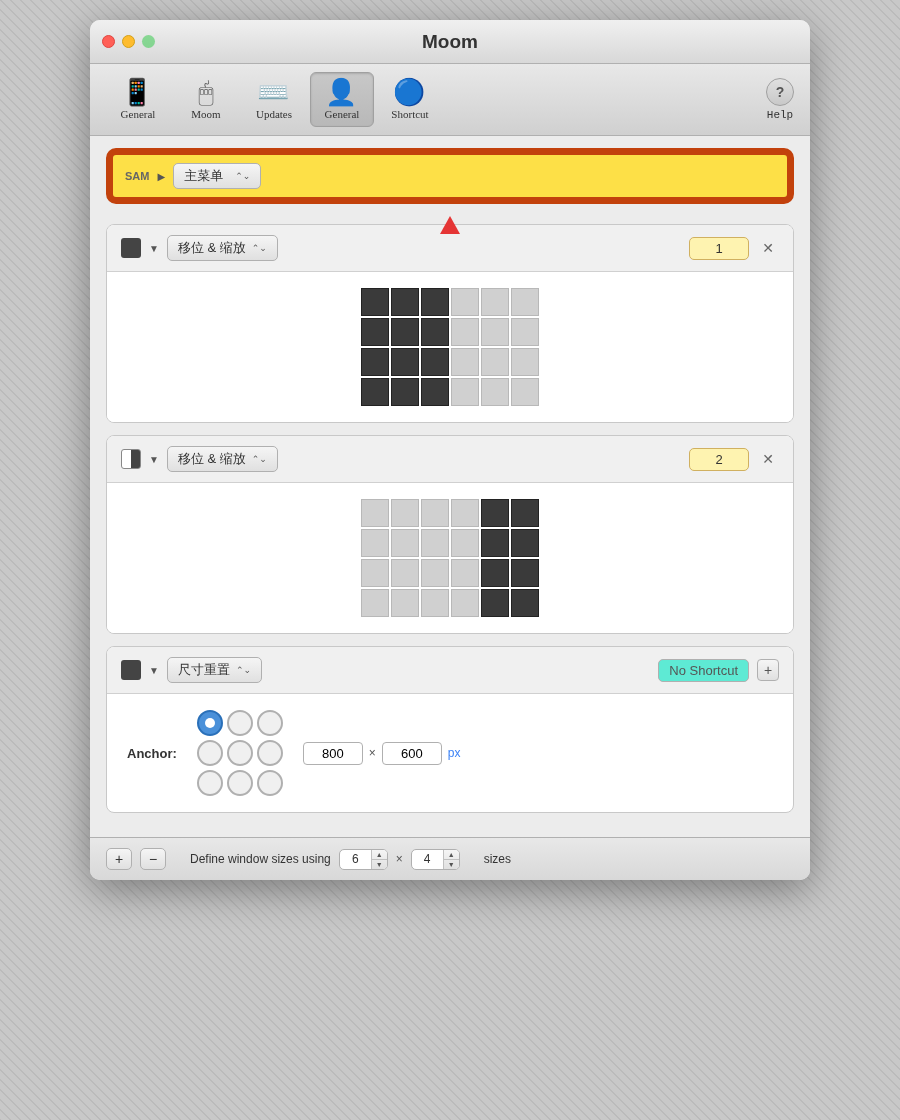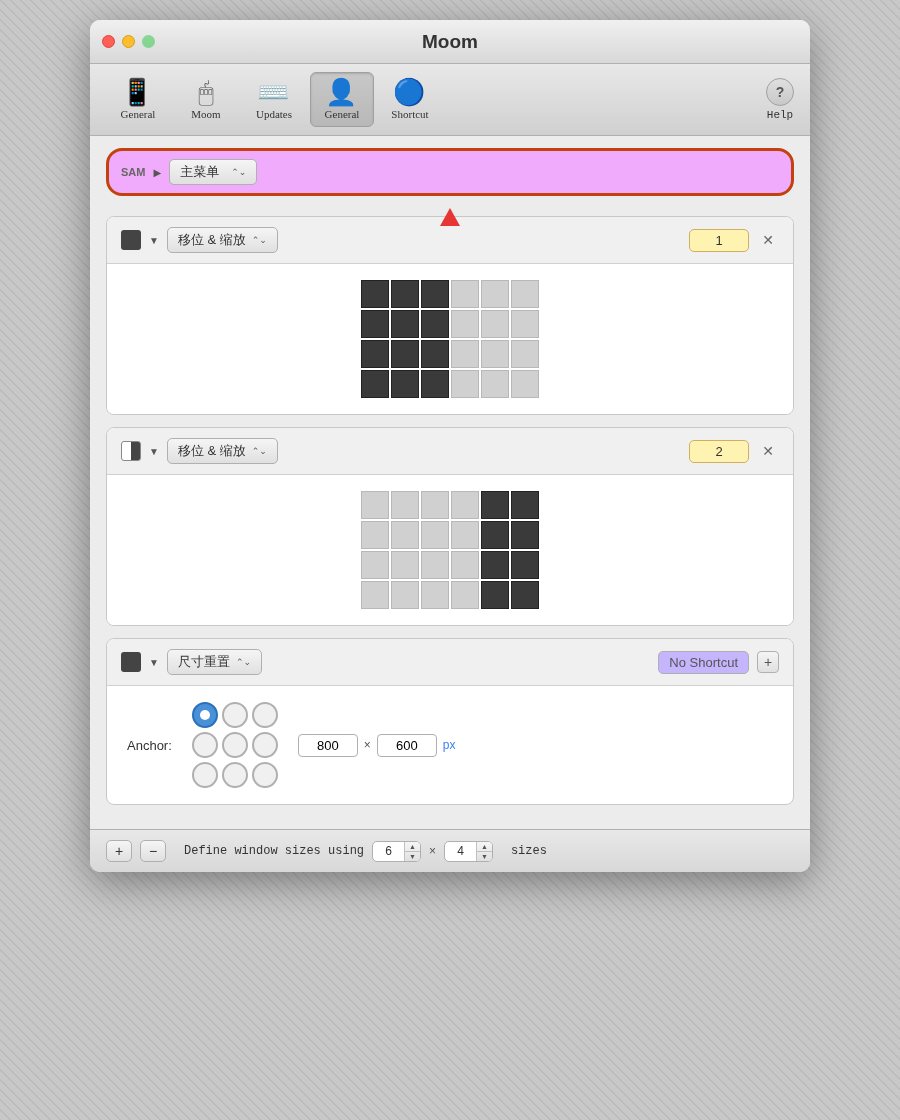--- a/index.html
+++ b/index.html
@@ -112,23 +112,23 @@
     .content {
       padding: 12px 16px 12px 16px;
       background: #ececec;
     }
     
     .sam-row {
       display: flex;
       align-items: center;
       gap: 8px;
       padding: 8px 12px;
-      background: #f0abfc;
-      border: 3px solid #c2410c;
-      border-radius: 16px;
+      background: #fde047;
+      border: 7px solid #c2410c;
+      border-radius: 10px;
       margin-bottom: 12px;
     }
     .sam-label {
       font-size: 11px;
       font-weight: 600;
       color: #666;
     }
     .sam-arrow {
       font-size: 10px;
       color: #555;
@@ -200,21 +200,21 @@
       background: #fef3b0;
       border: 1px solid #d0b060;
       border-radius: 5px;
       padding: 3px 10px;
       font-size: 13px;
       color: #333;
       min-width: 60px;
       text-align: center;
     }
     .shortcut-field.no-shortcut {
-      background: #c4b5fd;
+      background: #5eead4;
       border: 1px solid #b0b0b0;
       color: #555;
     }
     .close-btn {
       width: 22px;
       height: 22px;
       display: flex;
       align-items: center;
       justify-content: center;
       color: #666;
@@ -260,20 +260,21 @@
     
     .anchor-section {
       display: flex;
       align-items: center;
       gap: 20px;
       padding: 16px 20px;
     }
     .anchor-label {
       font-size: 13px;
       color: #333;
+      font-weight: bold;
     }
     .anchor-grid {
       display: grid;
       grid-template-columns: repeat(3, 26px);
       grid-template-rows: repeat(3, 26px);
       gap: 4px;
     }
     .anchor-dot {
       width: 26px;
       height: 26px;
@@ -336,22 +337,21 @@
       display: flex;
       align-items: center;
       justify-content: center;
       font-size: 14px;
       color: #333;
       cursor: pointer;
     }
     .bottom-text {
       font-size: 12px;
       color: #333;
-      margin-left: 10px;
-      font-family: Liberation Mono, monospace;
+      margin-left: 16px;
     }
     .stepper {
       display: flex;
       align-items: stretch;
       border: 1px solid #b0b0b0;
       border-radius: 5px;
       overflow: hidden;
       background: #fff;
     }
     .stepper-value {

